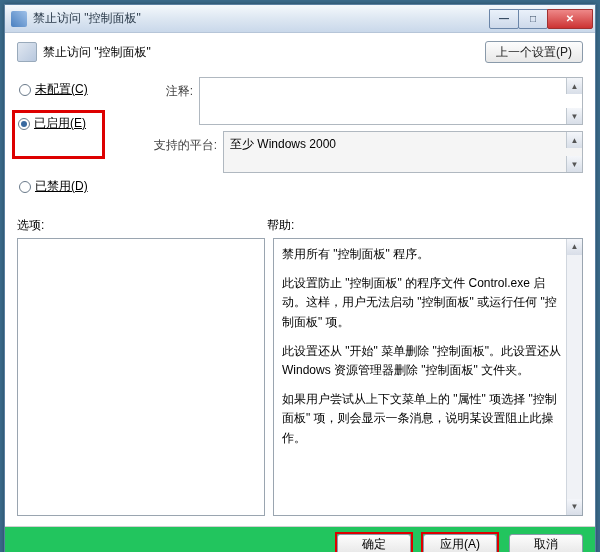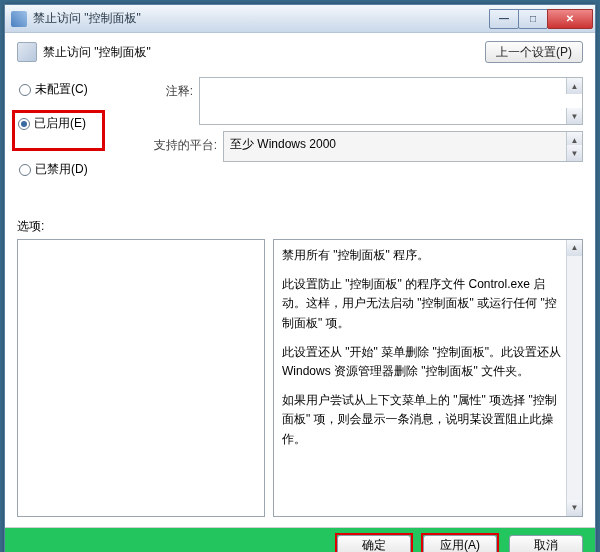--- a/index.html
+++ b/index.html
@@ -81,34 +81,35 @@
     margin-bottom: 6px;
   }
   .radio-col {
     width: 88px;
     padding-top: 2px;
   }
   .radio-item {
     display: flex; align-items: center;
     margin-bottom: 10px;
     padding: 2px 2px;
+    text-decoration: underline;
   }
   .radio-dot {
     width: 12px; height: 12px; border-radius: 50%;
     border: 1px solid #6a7a8a;
     margin-right: 4px;
     background: #fff;
     display:flex;align-items:center;justify-content:center;
   }
   .radio-dot.selected::after {
     content:""; width:6px;height:6px;border-radius:50%;background:#3a6aa0;
   }
   .highlight-red {
     border: 3px solid #d00;
-    padding: 0 2px 4px 1px;
+    padding: 0 2px 12px 1px;
     margin-left: -5px;
   }
   .label-col {
     width: 50px;
     text-align: right;
     padding-right: 6px;
     padding-top: 6px;
     color: #444;
     margin-left: 44px;
   }
@@ -121,28 +122,28 @@
   .scroll-arrow {
     position: absolute; right: 0;
     width: 16px; height: 16px;
     background: linear-gradient(to bottom,#f4f6fa,#d8dee8);
     border-left: 1px solid #c0c8d0;
     display:flex;align-items:center;justify-content:center;
     font-size:8px;color:#555;
   }
   .ta-comment { height: 48px; }
   .platform-box {
-    height: 31px;
+    height: 42px;
     background: #f5f5f5;
     padding: 4px 6px;
     font-size: 12px;
   }
   .mid-labels {
     display: flex;
-    margin-top: 28px;
+    margin-top: 10px;
     margin-bottom: 4px;
   }
   .mid-labels .left { width: 250px; }
   .mid-labels .right { flex: 1; }
   .panes {
     display: flex;
     gap: 8px;
   }
   .pane {
     border: 1px solid #9aa5b0;
@@ -219,21 +220,21 @@
         <div class="radio-item">
           <div class="radio-dot"></div>
           <span>未配置(C)</span>
         </div>
         <div class="highlight-red">
           <div class="radio-item">
             <div class="radio-dot selected"></div>
             <span>已启用(E)</span>
           </div>
         </div>
-        <div class="radio-item" style="margin-top:8px">
+        <div class="radio-item" style="margin-top:17px">
           <div class="radio-dot"></div>
           <span>已禁用(D)</span>
         </div>
       </div>
 
       <div style="flex:1">
         <div class="row" style="margin-bottom:6px">
           <div class="label-col">注释:</div>
           <div class="val-col">
             <div class="sunken ta-comment">
@@ -250,20 +251,21 @@
               <div class="scroll-arrow" style="top:0">▲</div>
               <div class="scroll-arrow" style="bottom:0">▼</div>
             </div>
           </div>
         </div>
       </div>
     </div>
 
     <div class="mid-labels">
       <div class="left">选项:</div>
+      <div class="right">帮助:</div>
     </div>
 
     <div class="panes">
       <div class="pane pane-left"></div>
       <div class="pane pane-right">
         <p>禁用所有 "控制面板" 程序。</p>
         <p>此设置防止 "控制面板" 的程序文件 Control.exe 启动。这样，用户无法启动 "控制面板" 或运行任何 "控制面板" 项。</p>
         <p>此设置还从 "开始" 菜单删除 "控制面板"。此设置还从 Windows 资源管理器删除 "控制面板" 文件夹。</p>
         <p>如果用户尝试从上下文菜单上的 "属性" 项选择 "控制面板" 项，则会显示一条消息，说明某设置阻止此操作。</p>
         <div class="vsb">

